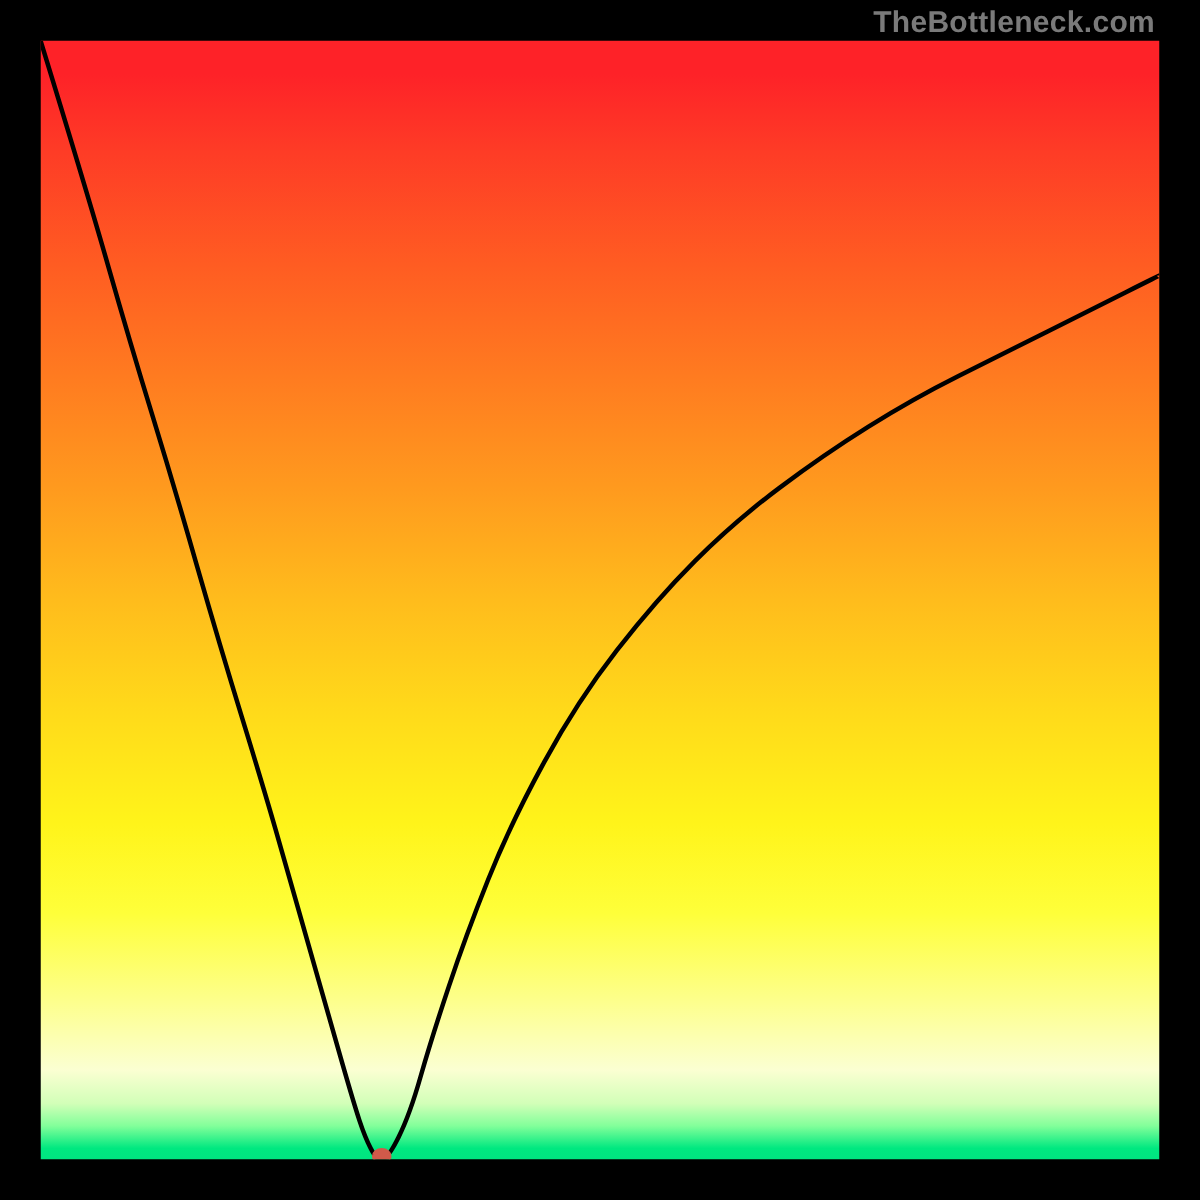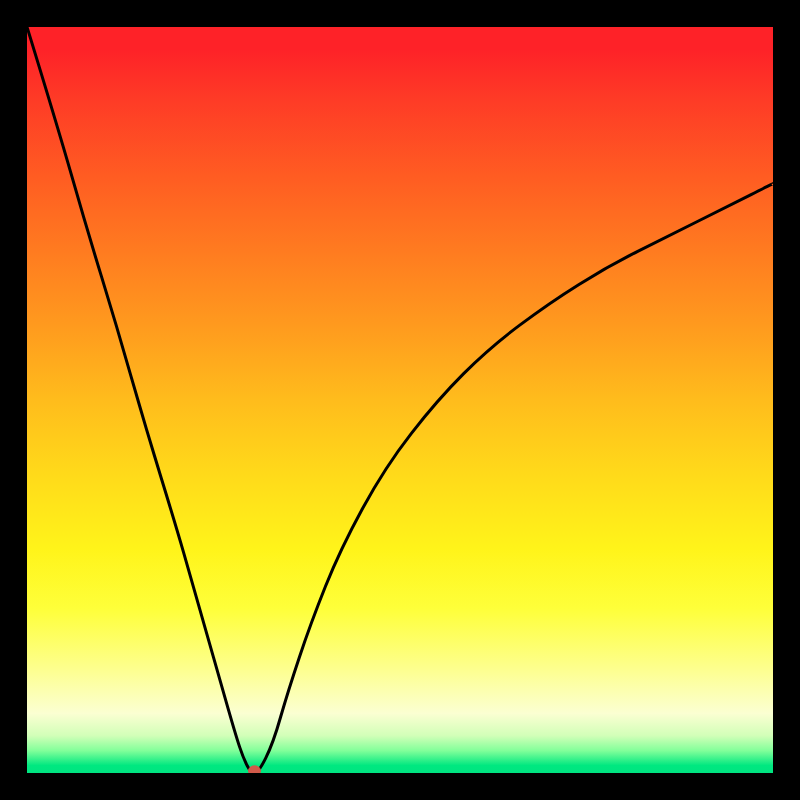--- a/index.html
+++ b/index.html
@@ -55,20 +55,21 @@
     font-weight: 600;
     color: #7a7a7a;
     letter-spacing: 0.2px;
   }
 </style>
 </head>
 <body>
 
 <div class="frame">
 
+  <div class="watermark">TheBottleneck.com</div>
 
   <div class="plot-area">
     <div class="gradient-bg"></div>
     <svg class="curve" viewBox="0 0 746 746" preserveAspectRatio="none">
       <path fill="none" stroke="#000" stroke-width="3" stroke-linejoin="round" d="M 0.0 0.0 Q 29.8 97.0 44.8 149.2 Q 59.7 201.4 74.6 249.9 Q 89.5 298.4 104.4 350.6 Q 119.4 402.8 134.3 451.3 Q 149.2 499.8 156.7 525.9 Q 164.1 552.0 171.6 578.1 Q 179.0 604.3 186.5 630.4 Q 194.0 656.5 201.4 682.6 Q 208.9 708.7 212.6 719.9 Q 216.3 731.1 220.1 738.5 Q 223.8 746.0 227.5 746.0 Q 231.3 746.0 238.7 731.1 Q 246.2 716.2 253.6 690.0 Q 261.1 663.9 272.3 630.4 Q 283.5 596.8 298.4 559.5 Q 313.3 522.2 335.7 481.2 Q 358.1 440.1 384.2 406.6 Q 410.3 373.0 436.4 346.9 Q 462.5 320.8 492.4 298.4 Q 522.2 276.0 552.0 257.4 Q 581.9 238.7 611.7 223.8 Q 641.6 208.9 671.4 194.0 Q 701.2 179.0 723.6 167.8 T 746.0 156.7"></path>
       <ellipse rx="6" ry="5" fill="#d05a4a" stroke="#d05a4a" cx="227.5" cy="743.8"></ellipse>
     </svg>
   </div>
 
 </div>

